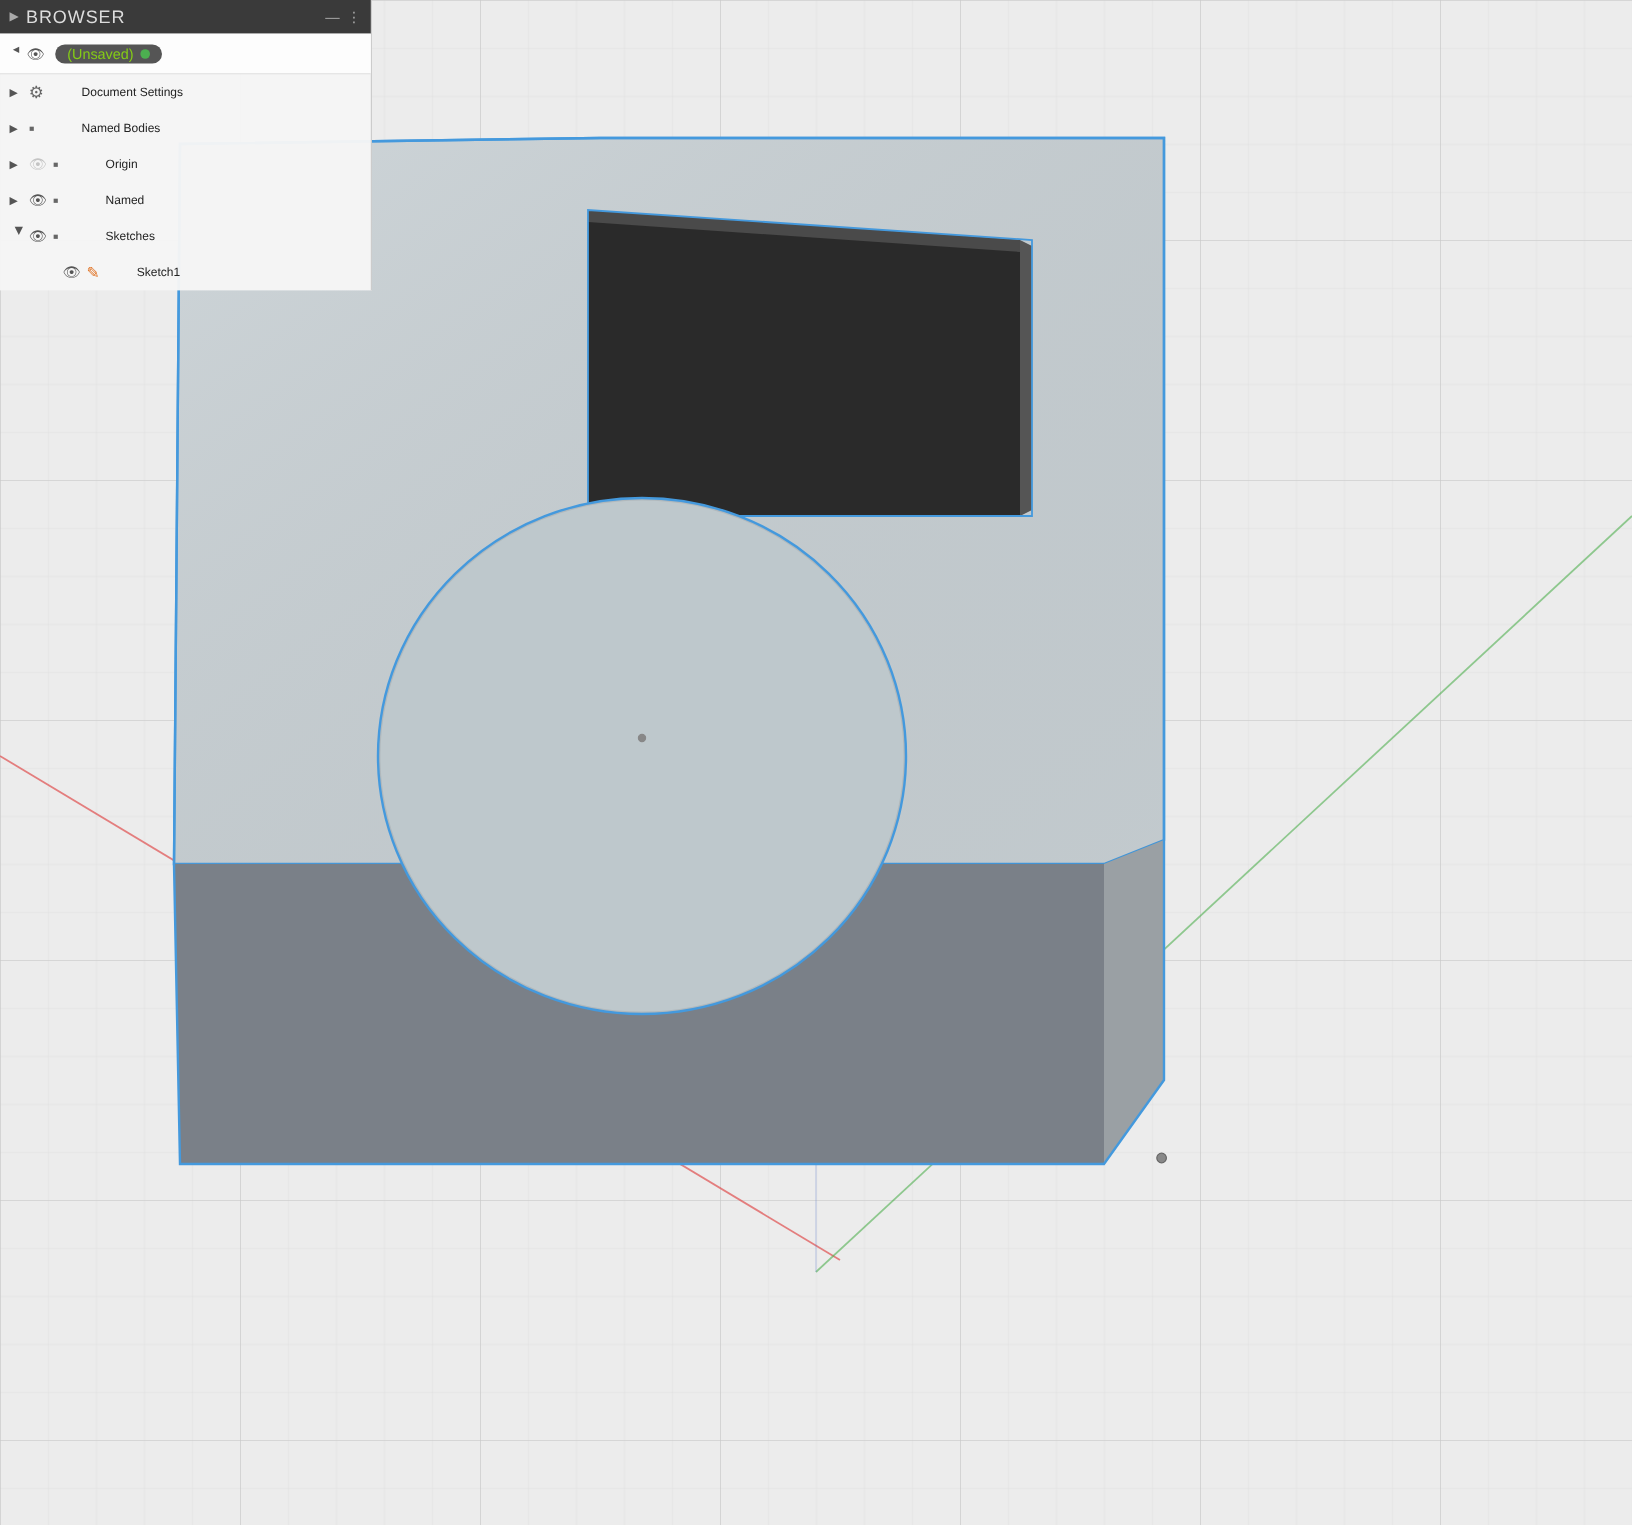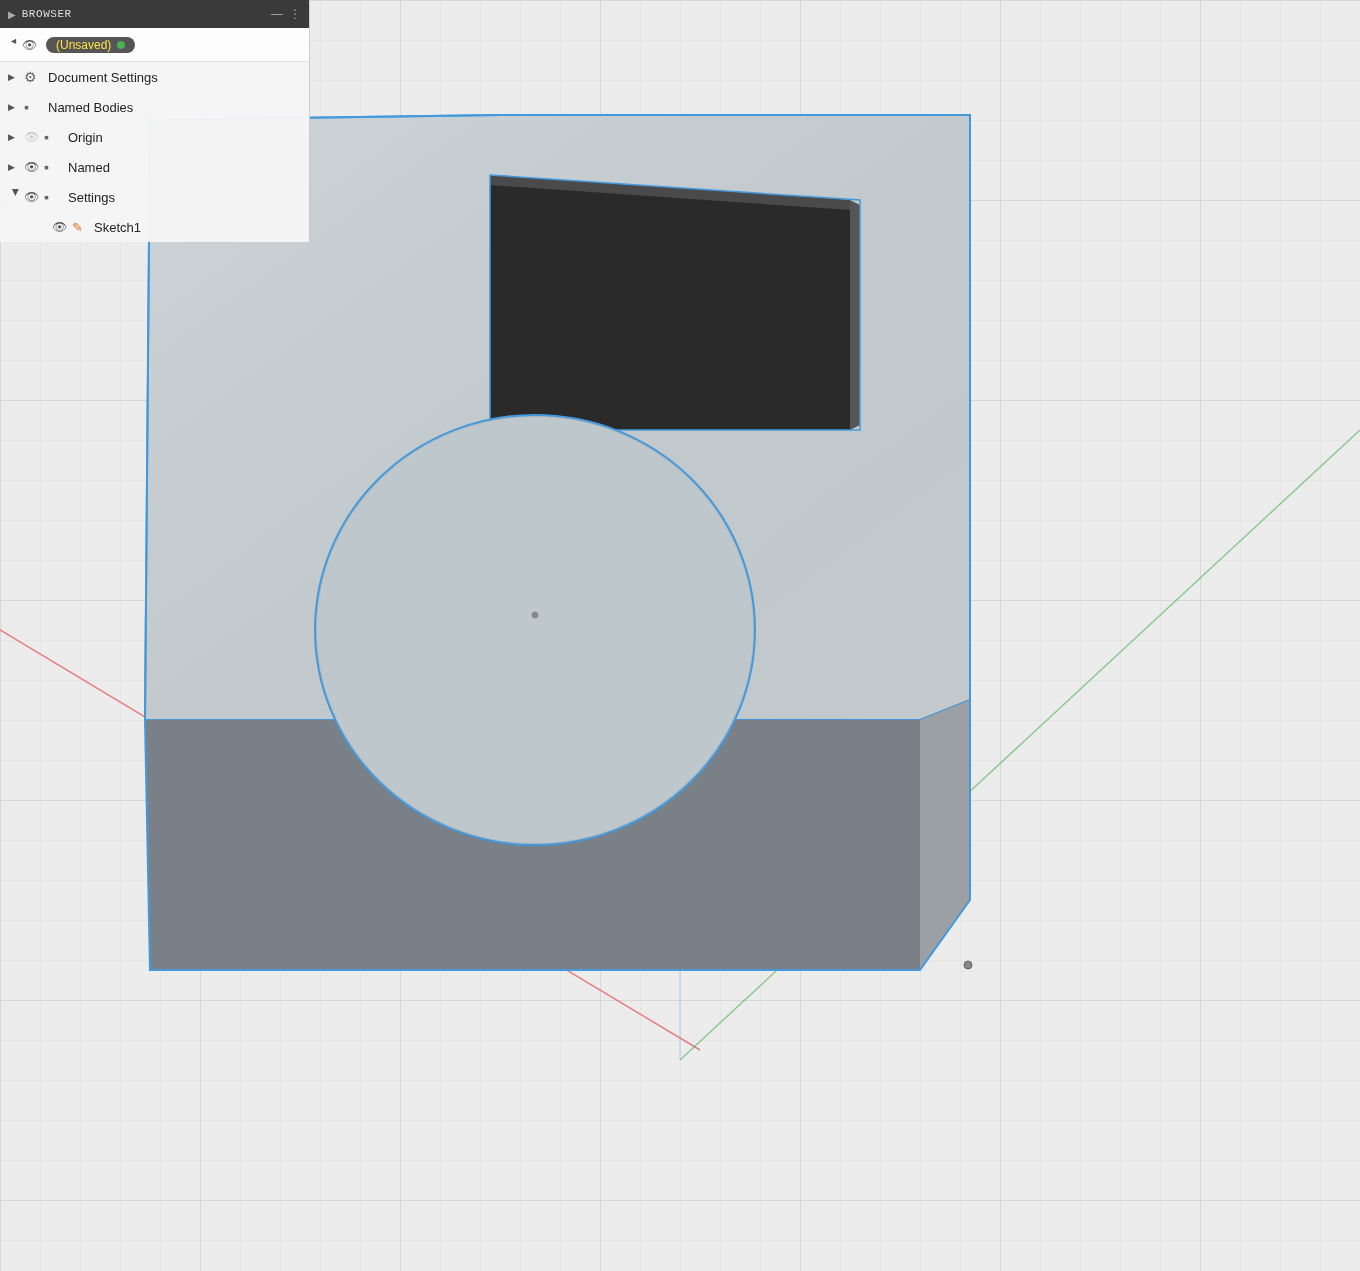--- a/index.html
+++ b/index.html
@@ -50,24 +50,23 @@
       gap: 6px;
     }
 
     .browser-header .collapse-arrow {
       color: #aaa;
       font-size: 10px;
       cursor: pointer;
     }
 
     .browser-header .title {
-      font-size: 11px;
+      font-size: 15px;
       letter-spacing: 0.05em;
       color: #ddd;
-      font-family: Liberation Mono, monospace;
     }
 
     .browser-header .header-icons {
       margin-left: auto;
       display: flex;
       gap: 6px;
       align-items: center;
     }
 
     .browser-header .header-icons span {
@@ -133,29 +132,30 @@
 
     .tree-item .gear-icon {
       width: 20px;
       font-size: 14px;
       color: #666;
       flex-shrink: 0;
       margin-right: 4px;
     }
 
     .tree-item .item-label {
-      font-size: 13px;
+      font-size: 10px;
       color: #222;
+      margin-left: 20px;
     }
 
     .root-badge {
       display: inline-flex;
       align-items: center;
       background: #555;
-      color: #fde047;
+      color: #84cc16;
       border-radius: 10px;
       padding: 1px 10px;
       font-size: 12px;
       margin-left: 4px;
     }
 
     .root-badge-dot {
       display: inline-block;
       width: 8px;
       height: 8px;
@@ -280,21 +280,21 @@
     <span class="arrow collapsed">▶</span>
     <span class="eye-icon">👁</span>
     <span class="folder-icon">▪</span>
     <span class="item-label">Named</span>
   </div>
 
   <div class="tree-item indent-1">
     <span class="arrow expanded" style="display:inline-block; transform:rotate(90deg);">▶</span>
     <span class="eye-icon">👁</span>
     <span class="folder-icon">▪</span>
-    <span class="item-label">Settings</span>
+    <span class="item-label">Sketches</span>
   </div>
 
   <div class="tree-item indent-3">
     <span class="eye-icon">👁</span>
     <span class="sketch-icon" style="color:#e07020; font-size:13px; margin-right:4px;">✎</span>
     <span class="item-label">Sketch1</span>
   </div>
 </div>
 
 </body></html>

